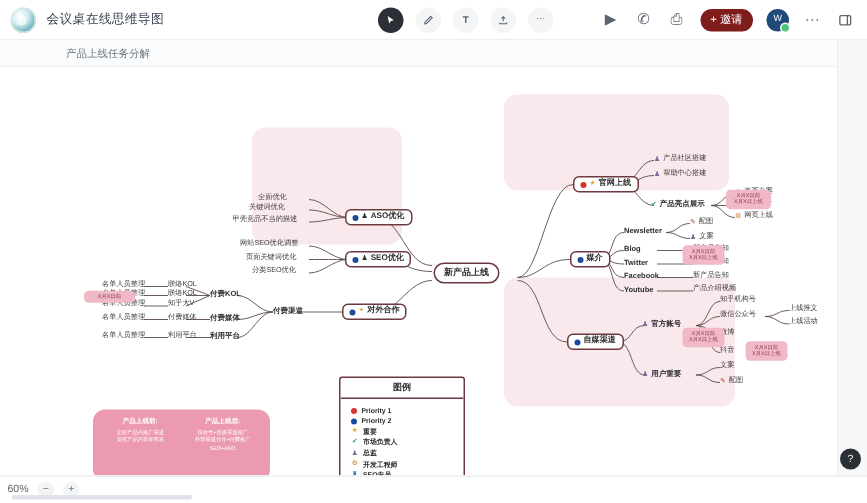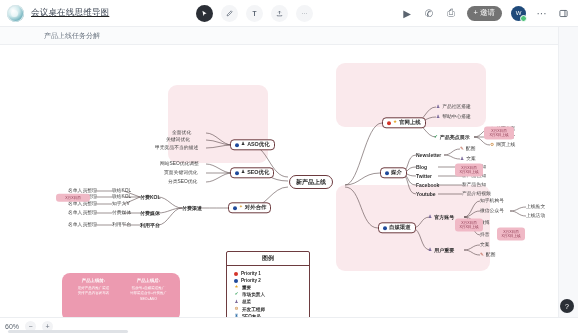--- a/index.html
+++ b/index.html
@@ -9,21 +9,21 @@
     background:#ffffff;
     color:#222;
     font-size:10px;
   }
   
   #topbar {
     position:absolute; left:0; top:0; width:578px; height:27px;
     background:#ffffff; border-bottom:1px solid #eceef1;
     display:flex; align-items:center;
   }
-  .tb-left { display:flex; align-items:center; gap:7px; padding-left:7px; width:196px;text-decoration:underline; }
+  .tb-left { display:flex; align-items:center; gap:7px; padding-left:7px; width:252px; }
   .logo {
     width:17px; height:17px; border-radius:50%;
     background:radial-gradient(circle at 35% 32%, #ffffff 0%, #cfe9ec 38%, #5fa7b4 75%, #3d7f8d 100%);
     position:relative; flex:none;
     box-shadow:0 0 0 1px #d7e6e9 inset;
   }
   .logo:after{
     content:""; position:absolute; left:4px; top:5px; width:7px; height:7px;
     border-radius:50%; background:#ffffff; opacity:.55;
   }
@@ -34,21 +34,21 @@
     width:17px; height:17px; border-radius:50%;
     background:#f4f5f7; display:flex; align-items:center; justify-content:center;
     color:#5a6472;
   }
   .tool.active { background:#2b2f36; color:#ffffff; }
   .tool svg { display:block; }
 
   .tb-right { margin-left:auto; display:flex; align-items:center; gap:9px; padding-right:8px; }
   .ricon { width:13px;height:13px;display:flex;align-items:center;justify-content:center;color:#5b646f; }
   .invite-btn {
-    height:15px; padding:0 7px; border-radius:8px; background:#737373;
+    height:15px; padding:0 7px; border-radius:8px; background:#7f1d1d;
     color:#ffffff; font-size:7.5px; display:flex; align-items:center; gap:3px;
     white-space:nowrap;
   }
   .avatar {
     width:15px;height:15px;border-radius:50%;background:#1f4a7a;color:#fff;
     display:flex;align-items:center;justify-content:center;font-size:6px;position:relative;
   }
   .avatar:after{content:"";position:absolute;right:-1px;bottom:-1px;width:5px;height:5px;border-radius:50%;background:#4ec37a;border:1px solid #fff;}
 
   

